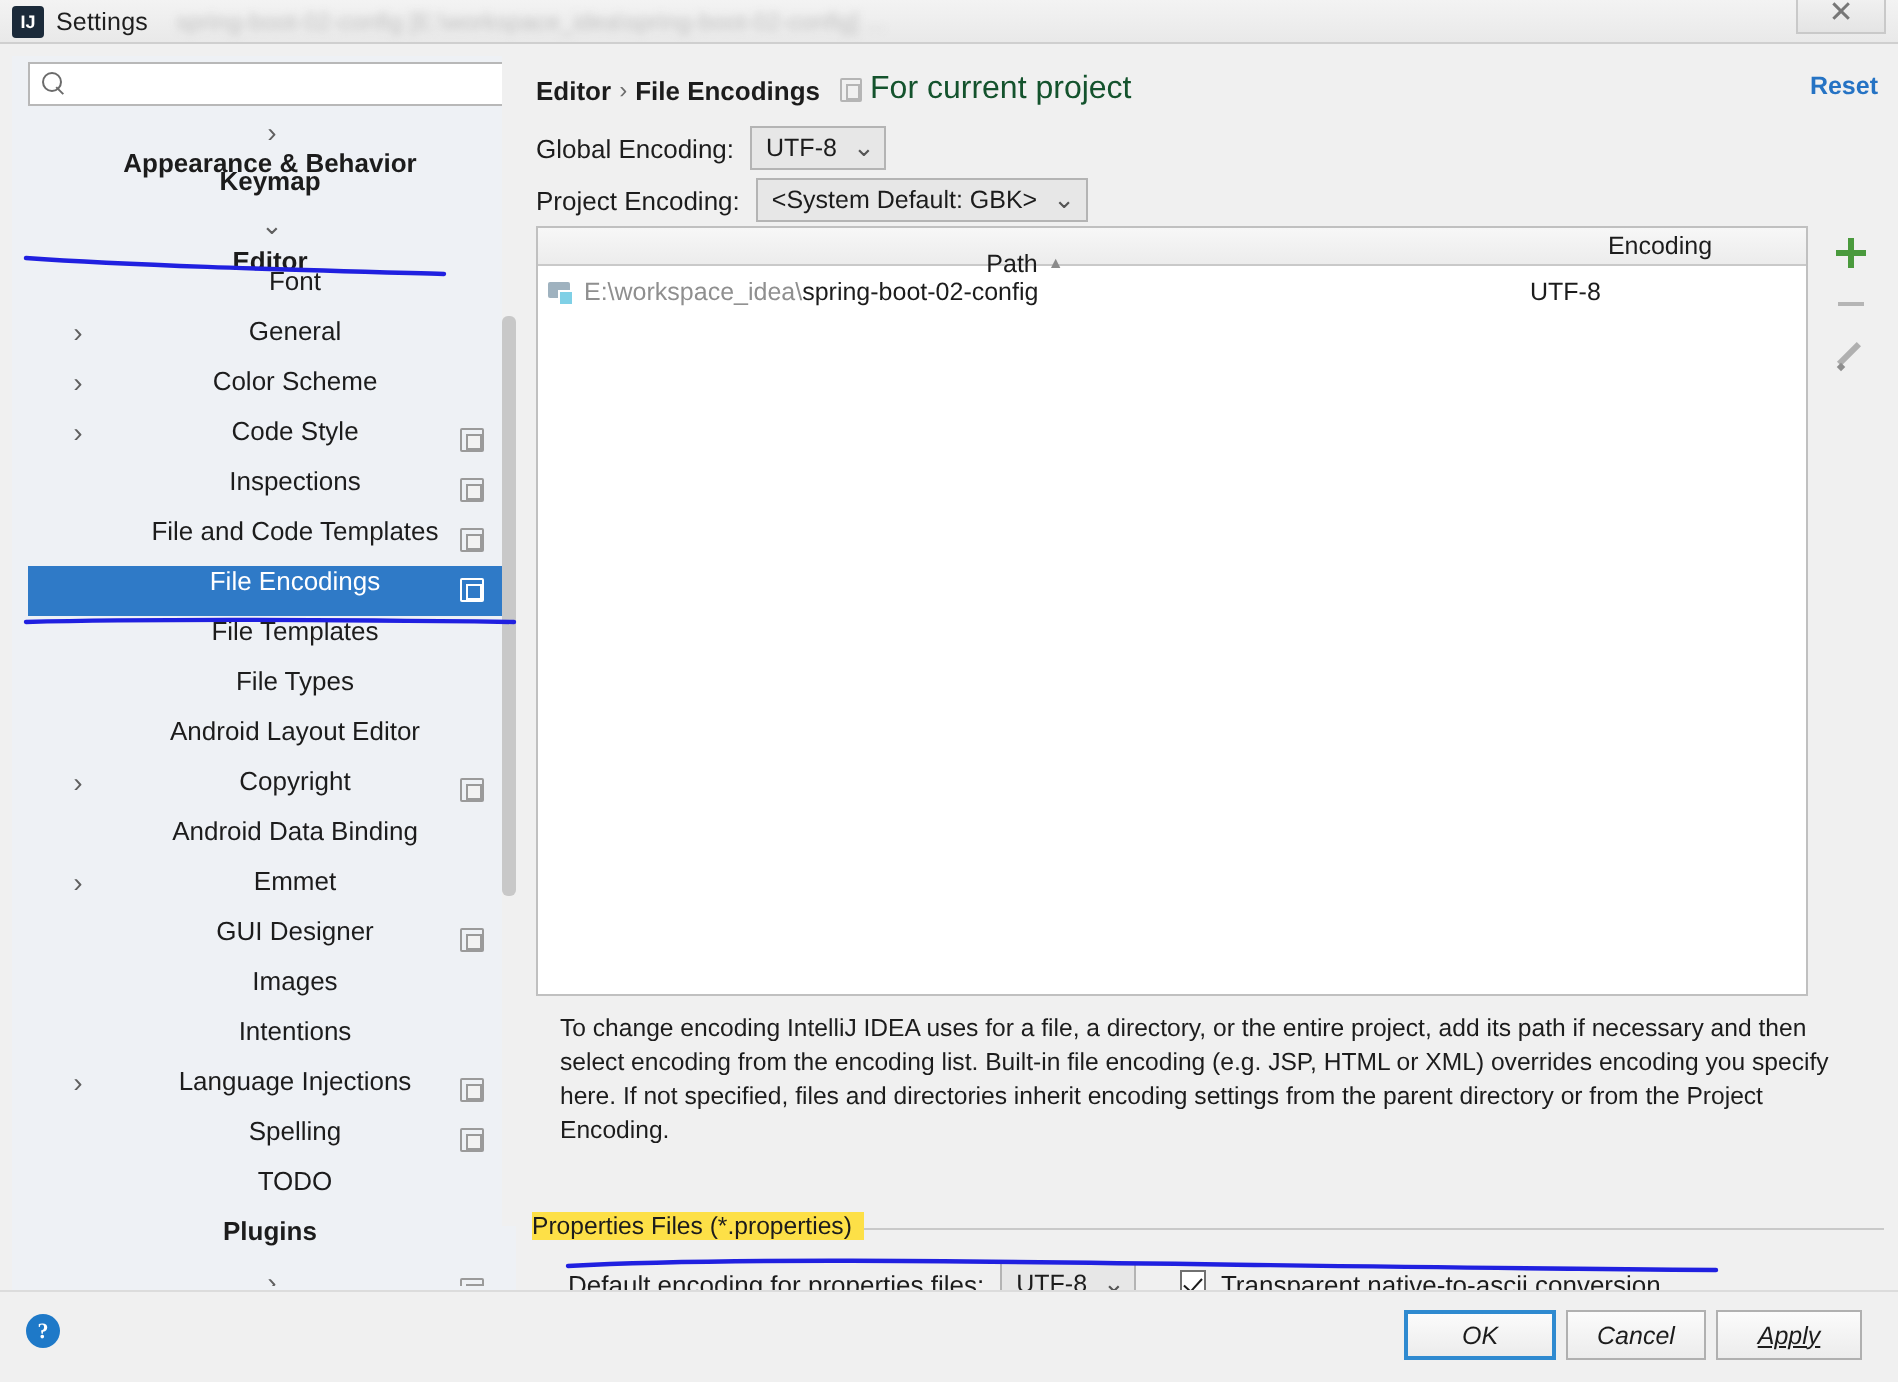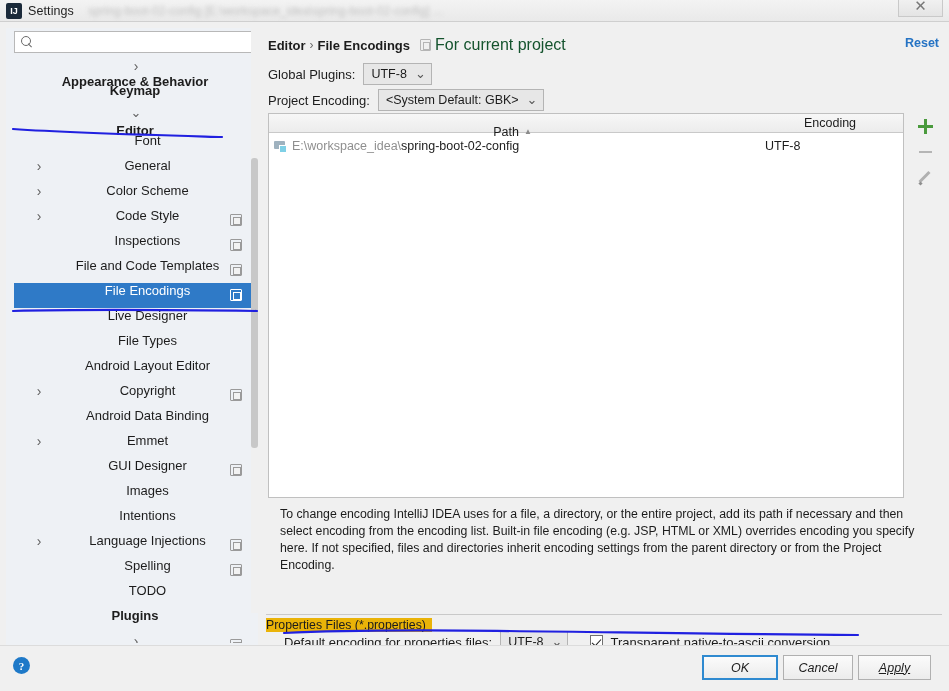--- a/index.html
+++ b/index.html
@@ -264,22 +264,22 @@
   .desc {
     position: absolute; left: 6px; top: 478px;
     width: 672px;
     font-size: 12.3px; color: #1c1c1c; line-height: 17px;
     padding-left: 12px; padding-right: 4px;
   }
 
   
   .grouptitle {
     position: absolute; left: 4px; top: 578px;
-    font-size: 12.3px; color: #1c1c1c; background: #eab308;
-    padding-right: 6px; z-index: 2; margin-top: 12px;
+    font-size: 12.3px; color: #1c1c1c; background: #fde047;
+    padding-right: 6px; z-index: 2;
   }
   .grouprule {
     position: absolute; left: 4px; top: 586px;
     width: 676px; height: 1px; background: #c9c9c9;
   }
   .proprow {
     position: absolute; left: 22px; top: 603px;
     display: flex; align-items: center;
   }
   .proprow .plabel { font-size: 13px; color: #1c1c1c; }
@@ -383,21 +383,21 @@
           </div>
           <div class="tnode lvl1">
             <span class="lbl">File and Code Templates</span>
             <span class="scopeicon"></span>
           </div>
           <div class="tnode lvl1 sel">
             <span class="lbl">File Encodings</span>
             <span class="scopeicon"></span>
           </div>
           <div class="tnode lvl1">
-            <span class="lbl">Live Designer</span>
+            <span class="lbl">File Templates</span>
           </div>
           <div class="tnode lvl1">
             <span class="lbl">File Types</span>
           </div>
           <div class="tnode lvl1">
             <span class="lbl">Android Layout Editor</span>
           </div>
           <div class="tnode lvl1">
             <span class="arrow right"></span>
             <span class="lbl">Copyright</span>
@@ -452,21 +452,21 @@
       <div class="breadcrumb">
         <span class="bc-seg">Editor</span>
         <span class="bc-sep">›</span>
         <span class="bc-seg">File Encodings</span>
         <span class="bc-scope-icon"></span>
         <span class="bc-scope">For current project</span>
       </div>
       <div class="reset-link">Reset</div>
 
       <div class="formrow" style="left:6px; top:35px;">
-        <span class="flabel">Global Plugins:</span>
+        <span class="flabel">Global Encoding:</span>
         <span class="combo">
           <span class="cv">UTF-8</span>
           <span class="cchev"></span>
         </span>
       </div>
 
       <div class="formrow" style="left:6px; top:61px;">
         <span class="flabel">Project Encoding:</span>
         <span class="combo">
           <span class="cv">&lt;System Default: GBK&gt;</span>

